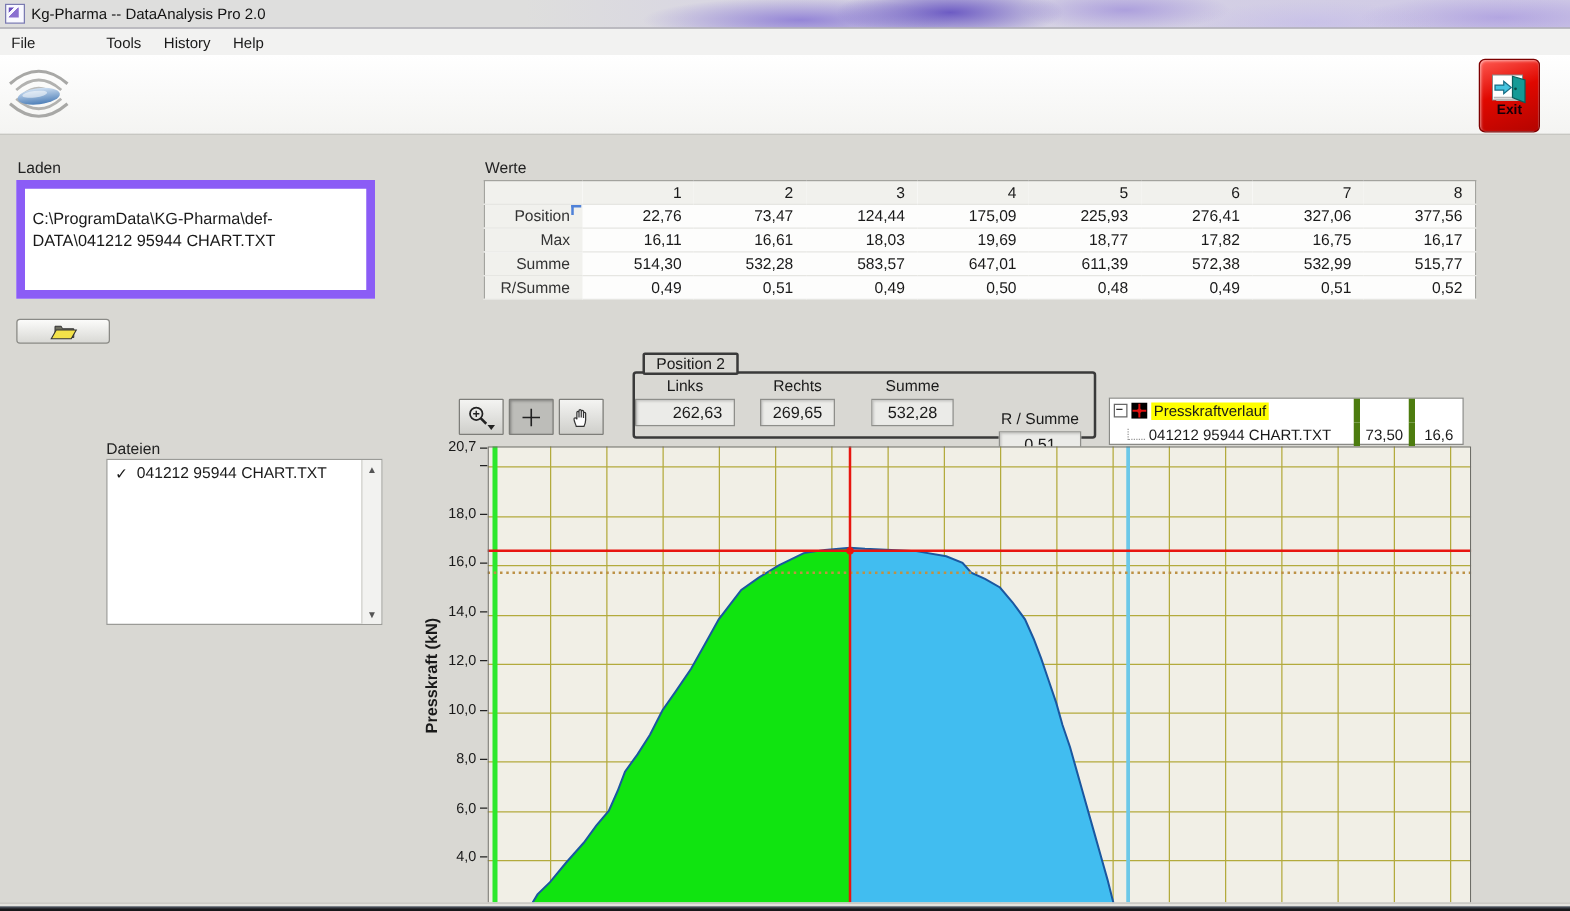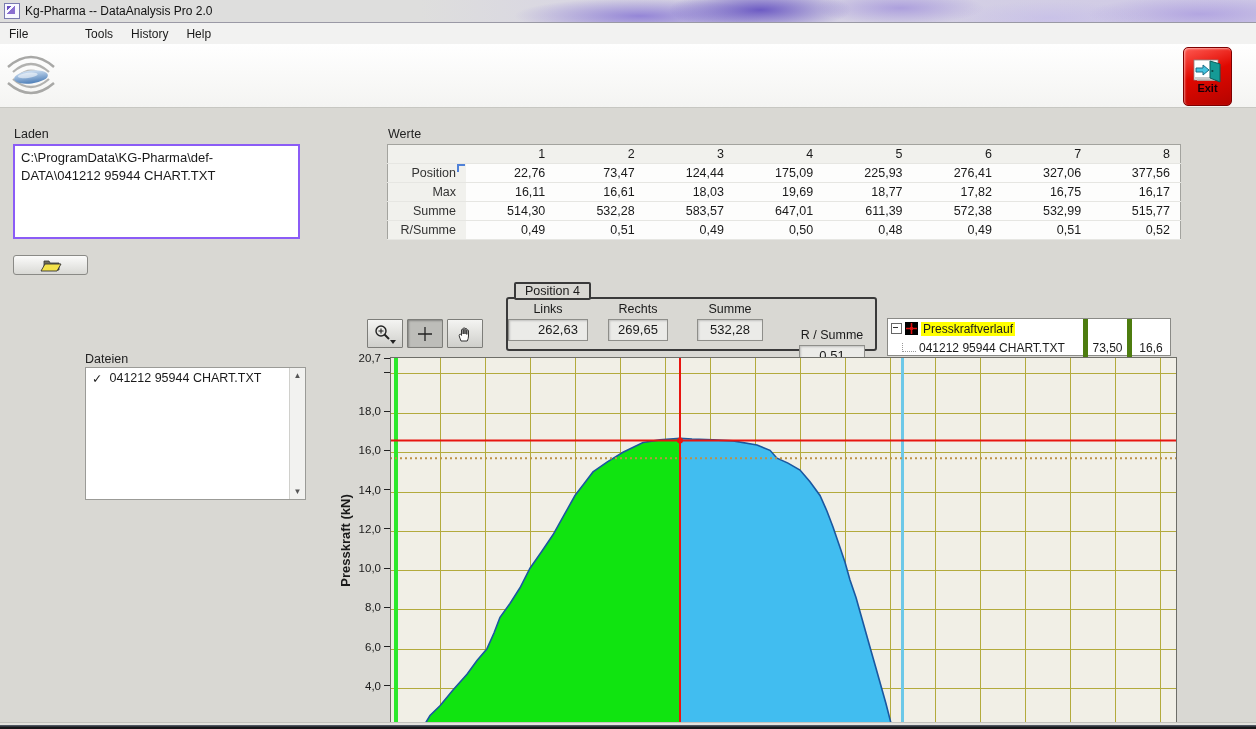--- a/index.html
+++ b/index.html
@@ -32,21 +32,21 @@
   .logoname{font-size:31px;font-weight:bold;letter-spacing:.5px;line-height:30px;}
   .logoname .pfx{color:#161616;} .logoname .sfx{color:#b51f24;}
   .tagline{font-size:12px;color:#9a9a98;letter-spacing:1.6px;margin-top:1px;}
   .exitbtn{position:absolute;left:1183px;top:47px;width:47px;height:57px;border-radius:5px;
     background:linear-gradient(160deg,#ff5a52,#e00800 45%,#b40400);border:1px solid #7e0000;
     box-shadow:inset 1px 1px 2px rgba(255,255,255,.5);display:flex;flex-direction:column;align-items:center;justify-content:center;cursor:pointer;}
   .exitbtn .lbl{font-size:11px;font-weight:bold;color:#14000a;margin-top:-1px;}
   
   .sectlabel{position:absolute;font-size:12.5px;color:#222;}
   .pathbox{position:absolute;left:13px;top:144px;width:287px;height:95px;background:#fff;
-    border:2px solid #8b5cf6;font-size:13px;padding:3px 6px;line-height:1.4;box-sizing:border-box;}
+    border:7px solid #8b5cf6;font-size:13px;padding:15px 6px;line-height:1.4;box-sizing:border-box;}
   .folderbtn{position:absolute;left:13px;top:255px;width:73px;height:18px;border:1px solid #8a8a86;border-radius:3px;
     background:linear-gradient(#fbfbfa,#d9d9d5);display:flex;align-items:center;justify-content:center;cursor:pointer;}
   
   table.werte{position:absolute;left:387px;top:144px;width:794px;border-collapse:collapse;background:#fdfdfc;
     border:1px solid #a3a39e;table-layout:fixed;font-size:12.5px;}
   table.werte th,table.werte td{height:18px;padding:0 10px 0 0;text-align:right;font-weight:normal;
     border-bottom:1px solid #e6e6e2;overflow:hidden;white-space:nowrap;}
   table.werte th{background:#f1f1ed;}
   table.werte td.rowlabel{background:#f1f1ed;color:#333;}
   .cellmark{position:absolute;left:457px;top:164px;width:6px;height:6px;border-left:2px solid #4f81d8;border-top:2px solid #4f81d8;}
@@ -220,21 +220,21 @@
           <span>041212 95944 CHART.TXT</span>
         </div>
       </div>
     <div class="scrollbar">
       <div class="sb-arrow up">▲</div>
       <div class="sb-arrow down">▼</div>
     </div>
   </div>
 
   <div class="posframe"></div>
-  <div class="postab">Position 4</div>
+  <div class="postab">Position 2</div>
   <div class="posfields">
       <div class="posfield" style="width: 64px; margin-left: 0px;">
         <div class="flabel">Links</div>
         <div class="fval" style="width: 58px; padding-left: 20px;">262,63</div>
       </div>
       <div class="posfield" style="width: 64px; margin-left: 26px;">
         <div class="flabel">Rechts</div>
         <div class="fval" style="width: 58px;">269,65</div>
       </div>
       <div class="posfield" style="width: 72px; margin-left: 24px;">

